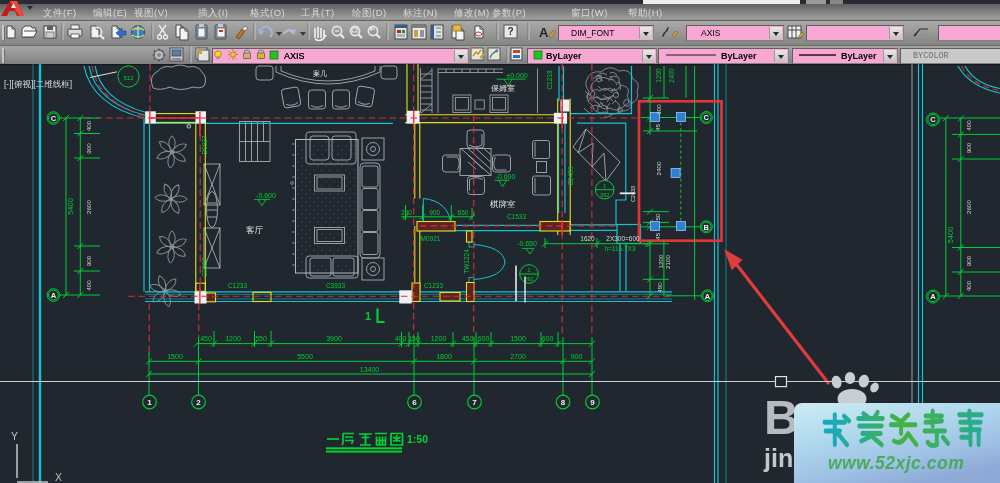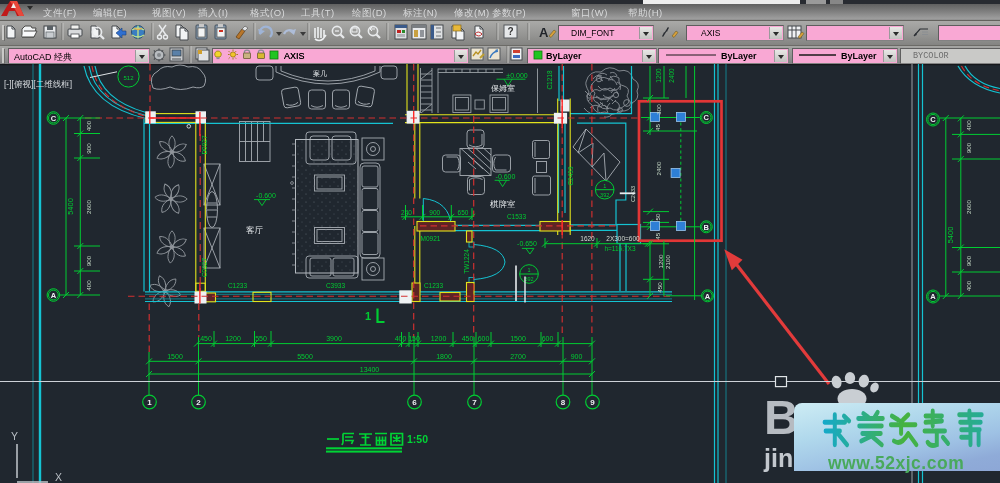--- a/index.html
+++ b/index.html
@@ -7,32 +7,32 @@
 .mi{position:absolute;top:3px;font-size:9.5px;color:#d9dadb;letter-spacing:0.5px;}
 #tb1{position:absolute;left:0;top:21px;width:1000px;height:24px;background:linear-gradient(#aaaaa8,#949492 60%,#848482);border-bottom:1px solid #6c6b67;}
 #tb2{position:absolute;left:0;top:46px;width:1000px;height:18px;background:linear-gradient(#a5a5a3,#90908f 60%,#7f7f82);border-bottom:1px solid #55545a;}
 .combo{position:absolute;background:#f9a8d4;border:1px solid #828282;border-top-color:#5e5e5e;border-left-color:#5e5e5e;font-size:8.5px;color:#000;}
 .cbarrow{position:absolute;right:1px;top:1px;bottom:1px;width:12px;background:linear-gradient(#e8e8e6,#c2c2c0);border-left:1px solid #9a9a9a;}
 .cbarrow:after{content:"";position:absolute;left:3px;top:5px;border:3px solid transparent;border-top:4px solid #2a2a2a;}
 #iconsvg{position:absolute;left:0;top:20px;}
 #draw{position:absolute;left:0;top:64px;}
 #wmB{position:absolute;left:764px;top:390px;color:#b6bbc1;font-weight:bold;font-size:48px;z-index:3;}
 #wmjin{position:absolute;left:764px;top:444px;color:#c3c8ce;font-weight:bold;font-size:25px;z-index:3;}
-#wmbox{position:absolute;left:794px;top:403px;width:206px;height:68px;z-index:5;border-radius:8px 0 0 0;background:linear-gradient(168deg,#cdecf4 0%,#b0d8ec 35%,#9ec1e4 65%,#8fabd8 85%,#8da7d6 100%);}
+#wmbox{position:absolute;left:794px;top:403px;width:206px;height:80px;z-index:5;border-radius:8px 0 0 0;background:linear-gradient(168deg,#cdecf4 0%,#b0d8ec 35%,#9ec1e4 65%,#8fabd8 85%,#8da7d6 100%);font-style:italic;}
 #wmurl{position:absolute;left:34px;top:50px;font-size:17.5px;font-weight:bold;color:#49a95c;letter-spacing:0.5px;}
 </style></head><body>
 <div id="app">
 <div id="tstrip"></div>
     <div style="position:absolute;left:643px;top:0;width:157px;height:3.5px;background:#ededed;"></div>
     <div style="position:absolute;left:806px;top:0;width:20px;height:3.5px;background:#9a9a9a;"></div>
     <div style="position:absolute;left:830px;top:0;width:13px;height:3.5px;background:#878787;"></div>
 <div id="menubar">
 <span class="mi" style="left:43px">文件(F)</span>
 <span class="mi" style="left:93px">编辑(E)</span>
-<span class="mi" style="left:152px">视图(V)</span>
+<span class="mi" style="left:134px">视图(V)</span>
 <span class="mi" style="left:198px">插入(I)</span>
 <span class="mi" style="left:250px">格式(O)</span>
 <span class="mi" style="left:301px">工具(T)</span>
 <span class="mi" style="left:352px">绘图(D)</span>
 <span class="mi" style="left:403px">标注(N)</span>
 <span class="mi" style="left:454px">修改(M)</span>
 <span class="mi" style="left:492px">参数(P)</span>
 <span class="mi" style="left:571px">窗口(W)</span>
 <span class="mi" style="left:628px">帮助(H)</span>
 </div>
@@ -51,24 +51,20 @@
     </div>
 <div class="combo" style="left:686px;top:25px;width:96px;height:14px;">
       <span style="position:absolute;left:14px;top:2px;">AXIS</span>
       <div class="cbarrow"></div>
     </div>
 <div class="combo" style="left:806px;top:25px;width:96px;height:14px;">
       <div class="cbarrow"></div>
     </div>
 <div class="combo" style="left:938px;top:25px;width:62px;height:14px;"></div>
 
-<div class="combo" style="left:8px;top:48px;width:140px;height:14px;">
-      <span style="position:absolute;left:5px;top:2px;font-size:9px;">AutoCAD 经典</span>
-      <div class="cbarrow"></div>
-    </div>
 <div class="combo" style="left:212px;top:48px;width:255px;height:14px;">
       <span style="position:absolute;left:71px;top:2px;font-size:9px;">AXIS</span>
       <div class="cbarrow"></div>
     </div>
 <div class="combo" style="left:527px;top:48px;width:128px;height:14px;">
       <span style="position:absolute;left:18px;top:2px;font-size:9px;font-weight:bold;">ByLayer</span>
       <div class="cbarrow"></div>
     </div>
 <div class="combo" style="left:658px;top:48px;width:129px;height:14px;">
       <span style="position:absolute;left:62px;top:2px;font-size:9px;font-weight:bold;">ByLayer</span>

